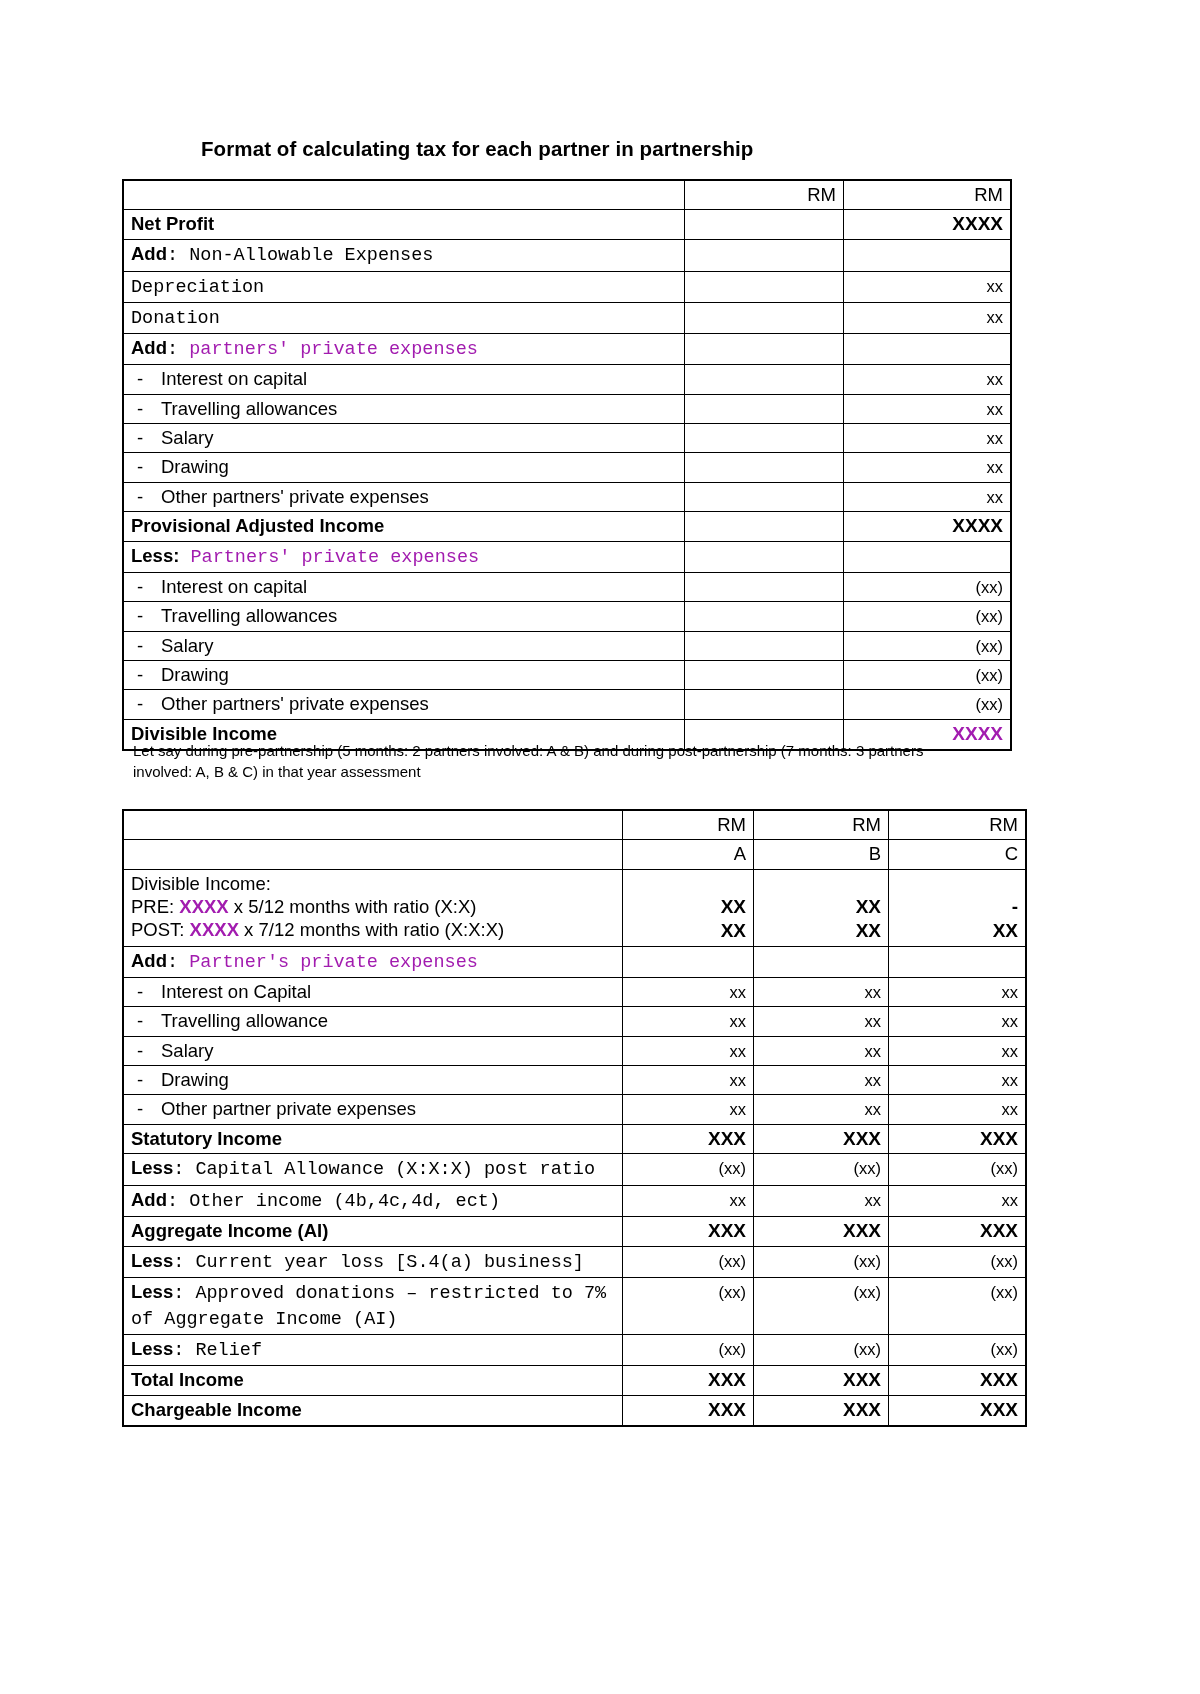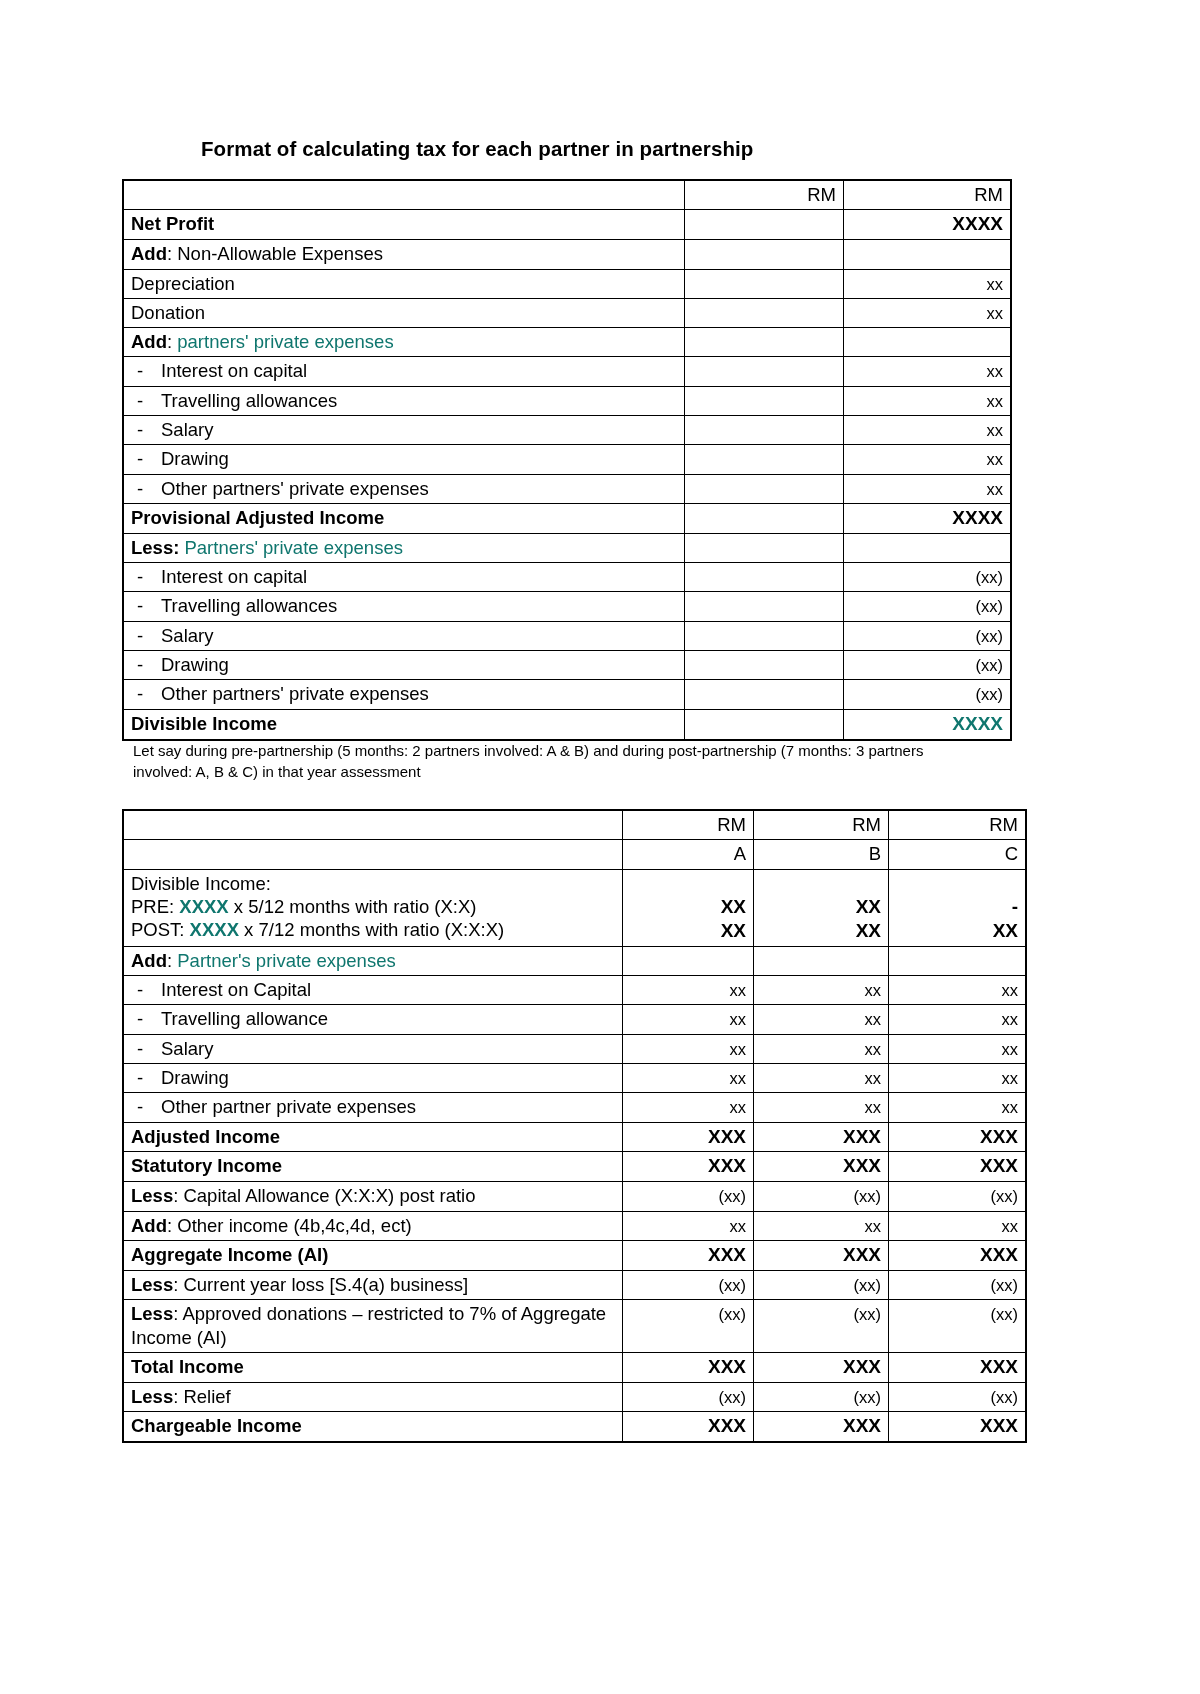--- a/index.html
+++ b/index.html
@@ -62,23 +62,23 @@
     top: 805px;
     width: 842px;
   }
   #table2 td.c-label { width: 484px; }
   #table2 td.c-a { width: 116px; }
   #table2 td.c-b { width: 120px; }
   #table2 td.c-c { width: 122px; }
 
   .num { text-align: right; white-space: nowrap; }
   .bold { font-weight: bold; margin-top: 13px; }
-  .red { color: #0f766e; }
+  .red { color: #a21caf; }
   .lbl-bold-lead { font-weight: bold; }
-  .normal { font-weight: normal; }
+  .normal { font-weight: normal; font-family: Liberation Mono, monospace; }
   .indent {
     display: inline-block;
     width: 100%;
   }
   .dash-item {
     padding-left: 30px;
     position: relative;
   }
   .dash-item .dash {
     position: absolute;
@@ -274,26 +274,20 @@
           <td class="c-b num"><span class="val-sm">xx</span></td>
           <td class="c-c num"><span class="val-sm">xx</span></td>
         </tr>
         <tr class="rowh">
           <td class="c-label"><span class="dash-item indent"><span class="dash">-</span><span>Other partner private expenses</span></span></td>
           <td class="c-a num"><span class="val-sm">xx</span></td>
           <td class="c-b num"><span class="val-sm">xx</span></td>
           <td class="c-c num"><span class="val-sm">xx</span></td>
         </tr>
         <tr class="rowh bold">
-          <td class="c-label"><span class="lbl-bold-lead">Adjusted Income</span></td>
-          <td class="c-a num"><span class="val-big">XXX</span></td>
-          <td class="c-b num"><span class="val-big">XXX</span></td>
-          <td class="c-c num"><span class="val-big">XXX</span></td>
-        </tr>
-        <tr class="rowh bold">
           <td class="c-label"><span class="lbl-bold-lead">Statutory Income</span></td>
           <td class="c-a num"><span class="val-big">XXX</span></td>
           <td class="c-b num"><span class="val-big">XXX</span></td>
           <td class="c-c num"><span class="val-big">XXX</span></td>
         </tr>
         <tr class="rowh">
           <td class="c-label"><span class="lbl-bold-lead">Less</span><span class="normal">: Capital Allowance (X:X:X) post ratio</span></td>
           <td class="c-a num"><span class="val-sm">(xx)</span></td>
           <td class="c-b num"><span class="val-sm">(xx)</span></td>
           <td class="c-c num"><span class="val-sm">(xx)</span></td>
@@ -315,32 +309,32 @@
           <td class="c-a num"><span class="val-sm">(xx)</span></td>
           <td class="c-b num"><span class="val-sm">(xx)</span></td>
           <td class="c-c num"><span class="val-sm">(xx)</span></td>
         </tr>
         <tr class="rowh">
           <td class="c-label"><span class="lbl-bold-lead">Less</span><span class="normal">: Approved donations – restricted to 7% of Aggregate Income (AI)</span></td>
           <td class="c-a num"><span class="val-sm">(xx)</span></td>
           <td class="c-b num"><span class="val-sm">(xx)</span></td>
           <td class="c-c num"><span class="val-sm">(xx)</span></td>
         </tr>
+        <tr class="rowh">
+          <td class="c-label"><span class="lbl-bold-lead">Less</span><span class="normal">: Relief</span></td>
+          <td class="c-a num"><span class="val-sm">(xx)</span></td>
+          <td class="c-b num"><span class="val-sm">(xx)</span></td>
+          <td class="c-c num"><span class="val-sm">(xx)</span></td>
+        </tr>
         <tr class="rowh bold">
           <td class="c-label"><span class="lbl-bold-lead">Total Income</span></td>
           <td class="c-a num"><span class="val-big">XXX</span></td>
           <td class="c-b num"><span class="val-big">XXX</span></td>
           <td class="c-c num"><span class="val-big">XXX</span></td>
         </tr>
-        <tr class="rowh">
-          <td class="c-label"><span class="lbl-bold-lead">Less</span><span class="normal">: Relief</span></td>
-          <td class="c-a num"><span class="val-sm">(xx)</span></td>
-          <td class="c-b num"><span class="val-sm">(xx)</span></td>
-          <td class="c-c num"><span class="val-sm">(xx)</span></td>
-        </tr>
         <tr class="rowh bold">
           <td class="c-label"><span class="lbl-bold-lead">Chargeable Income</span></td>
           <td class="c-a num"><span class="val-big">XXX</span></td>
           <td class="c-b num"><span class="val-big">XXX</span></td>
           <td class="c-c num"><span class="val-big">XXX</span></td>
         </tr>
       </tbody>
   </table>
 
 </div>

